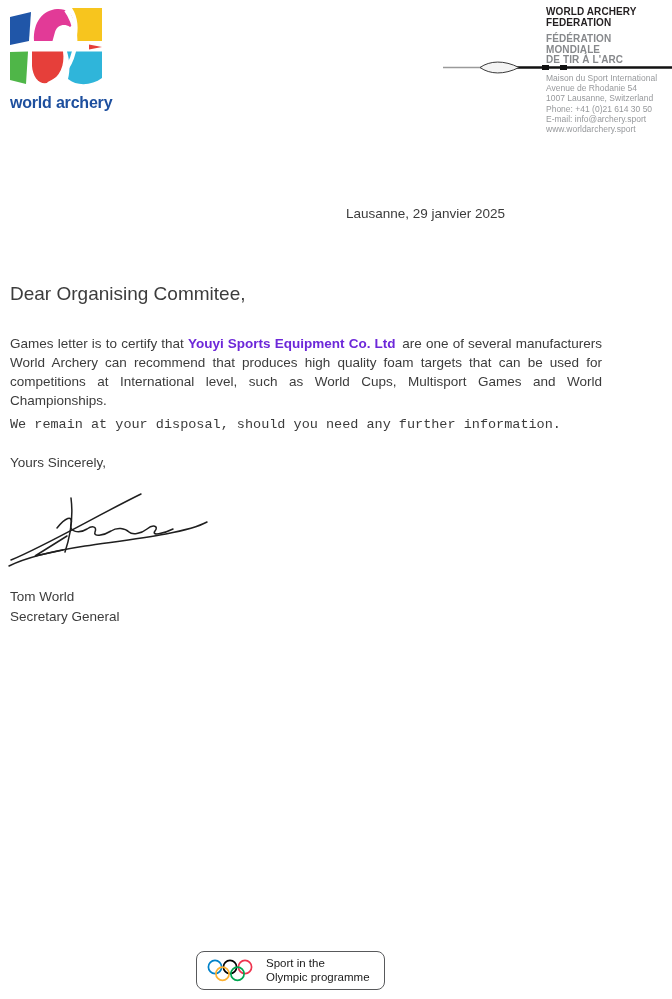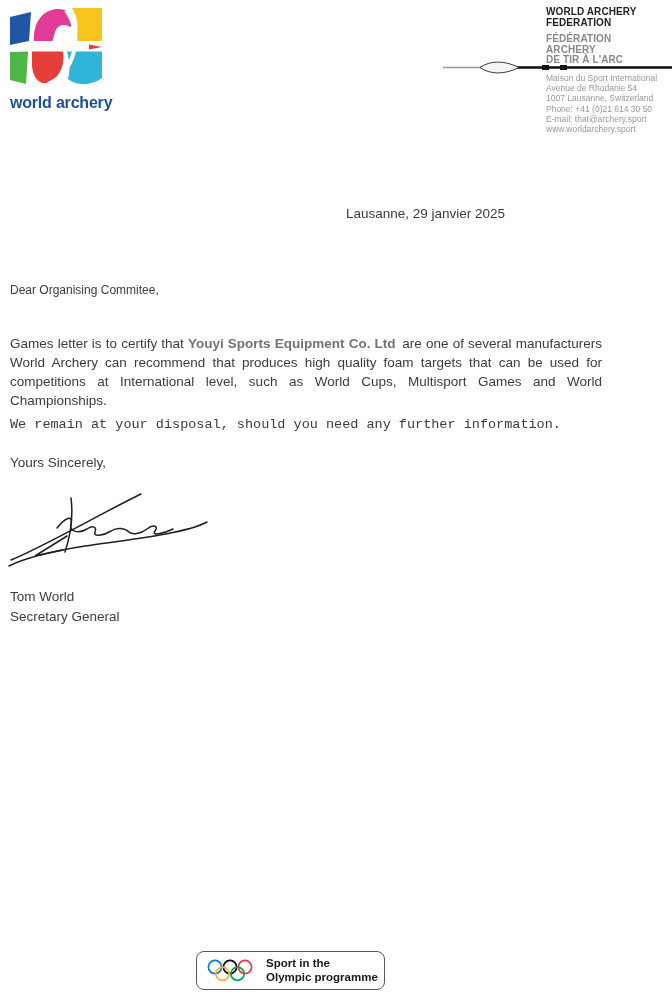--- a/index.html
+++ b/index.html
@@ -21,38 +21,38 @@
   .org-names { position:absolute; left:546px; top:7px; font-weight:bold;
     font-size:10px; line-height:10.5px; letter-spacing:0.1px; }
   .org-en { color:#231f20; }
   .org-fr { color:#87898c; margin-top:6px; }
   .arrow-graphic { position:absolute; left:440px; top:59px; }
   .hq-address { position:absolute; left:546px; top:73px;
     font-size:8.5px; line-height:10.2px; color:#97999c; }
 
   
   .dateline   { position:absolute; left:346px; top:206px; font-size:13.5px; }
-  .salutation { position:absolute; left:10px;  top:283px; font-size:12px;text-align:center; }
+  .salutation { position:absolute; left:10px;  top:283px; font-size:19px;text-align:center; }
   .para-main  { position:absolute; left:10px;  top:320px; width:592px;
                 font-size:13.5px; line-height:19.3px; text-align:justify; }
-  .para-main b { color:#737373; }
+  .para-main b { color:#6d28d9; }
   .para-two   { position:absolute; left:10px;  top:417px; font-size:13.5px;font-family:Liberation Mono, monospace; }
   .closing    { position:absolute; left:10px;  top:455px; font-size:13.5px; }
   .signature  { position:absolute; left:5px;   top:484px; }
   .signer     { position:absolute; left:10px;  top:587px;
                 font-size:13.5px; line-height:19.5px; }
 
   
   .olympic-box {
     position:absolute; left:196px; top:951px; width:189px; height:39px;
     border:1.2px solid #58595b; border-radius:8px; background:#fff;
     display:flex; align-items:center; box-sizing:border-box; padding-left:10px;
   }
   .olympic-rings { flex:0 0 auto; }
-  .olympic-text { margin-left:9px; font-size:11.5px; line-height:13.5px; color:#1a1a1a;font-weight:bold; }
+  .olympic-text { margin-left:9px; font-size:11.5px; line-height:13.5px; color:#1a1a1a; }
 </style>
 </head>
 <body>
 
 <div class="page">
 
   <div class="logo-block">
     <svg class="logo-square" width="92" height="79" viewBox="0 0 92 79">
       <polygon points="0,9 21,4 19,33 0,37" fill="#2056a8"></polygon>
       <path d="M24,33 C23,14 33,2 47,1 C56,0.5 62,5 63,12 C63.5,15 62.5,17.5 60,19 C54,15 47,17.5 45,24 L42.5,33 Z" fill="#e23a97"></path>
@@ -67,39 +67,39 @@
     <div class="logo-wordmark">world archery</div>
   </div>
 
   <div class="org-names">
     <div class="org-en">
       <div>WORLD ARCHERY</div>
       <div>FEDERATION</div>
     </div>
     <div class="org-fr">
       <div>FÉDÉRATION</div>
-      <div>ARCHERY</div>
+      <div>MONDIALE</div>
       <div>DE TIR À L'ARC</div>
     </div>
   </div>
 
   <svg class="arrow-graphic" width="232" height="17" viewBox="0 0 232 17">
     <line x1="3" y1="8.5" x2="46" y2="8.5" stroke="#9a9a9a" stroke-width="1.4"></line>
     <line x1="46" y1="8.5" x2="232" y2="8.5" stroke="#111111" stroke-width="2.6"></line>
     <path d="M40,8.5 C50,1.5 64,1 79,8.5 C64,16 50,15.5 40,8.5 Z" fill="#f4f4f4" stroke="#3a3a3a" stroke-width="1"></path>
     <rect x="102" y="6" width="7" height="5" fill="#111111"></rect>
     <rect x="120" y="6" width="7" height="5" fill="#111111"></rect>
   </svg>
 
   <div class="hq-address">
     <div>Maison du Sport International</div>
     <div>Avenue de Rhodanie 54</div>
     <div>1007 Lausanne, Switzerland</div>
     <div>Phone: +41 (0)21 614 30 50</div>
-    <div>E-mail: that@archery.sport</div>
+    <div>E-mail: info@archery.sport</div>
     <div>www.worldarchery.sport</div>
   </div>
 
   <div class="dateline">Lausanne, 29 janvier 2025</div>
 
   <div class="salutation">Dear Organising Commitee,</div>
 
   <p class="para-main"><span>Games letter is to certify that </span><b>Youyi Sports Equipment Co. Ltd</b><span> are one of several manufacturers World Archery can recommend that produces high quality foam targets that can be used for competitions at International level, such as World Cups, Multisport Games and World Championships.</span></p>
 
   <div class="para-two">We remain at your disposal, should you need any further information.</div>

